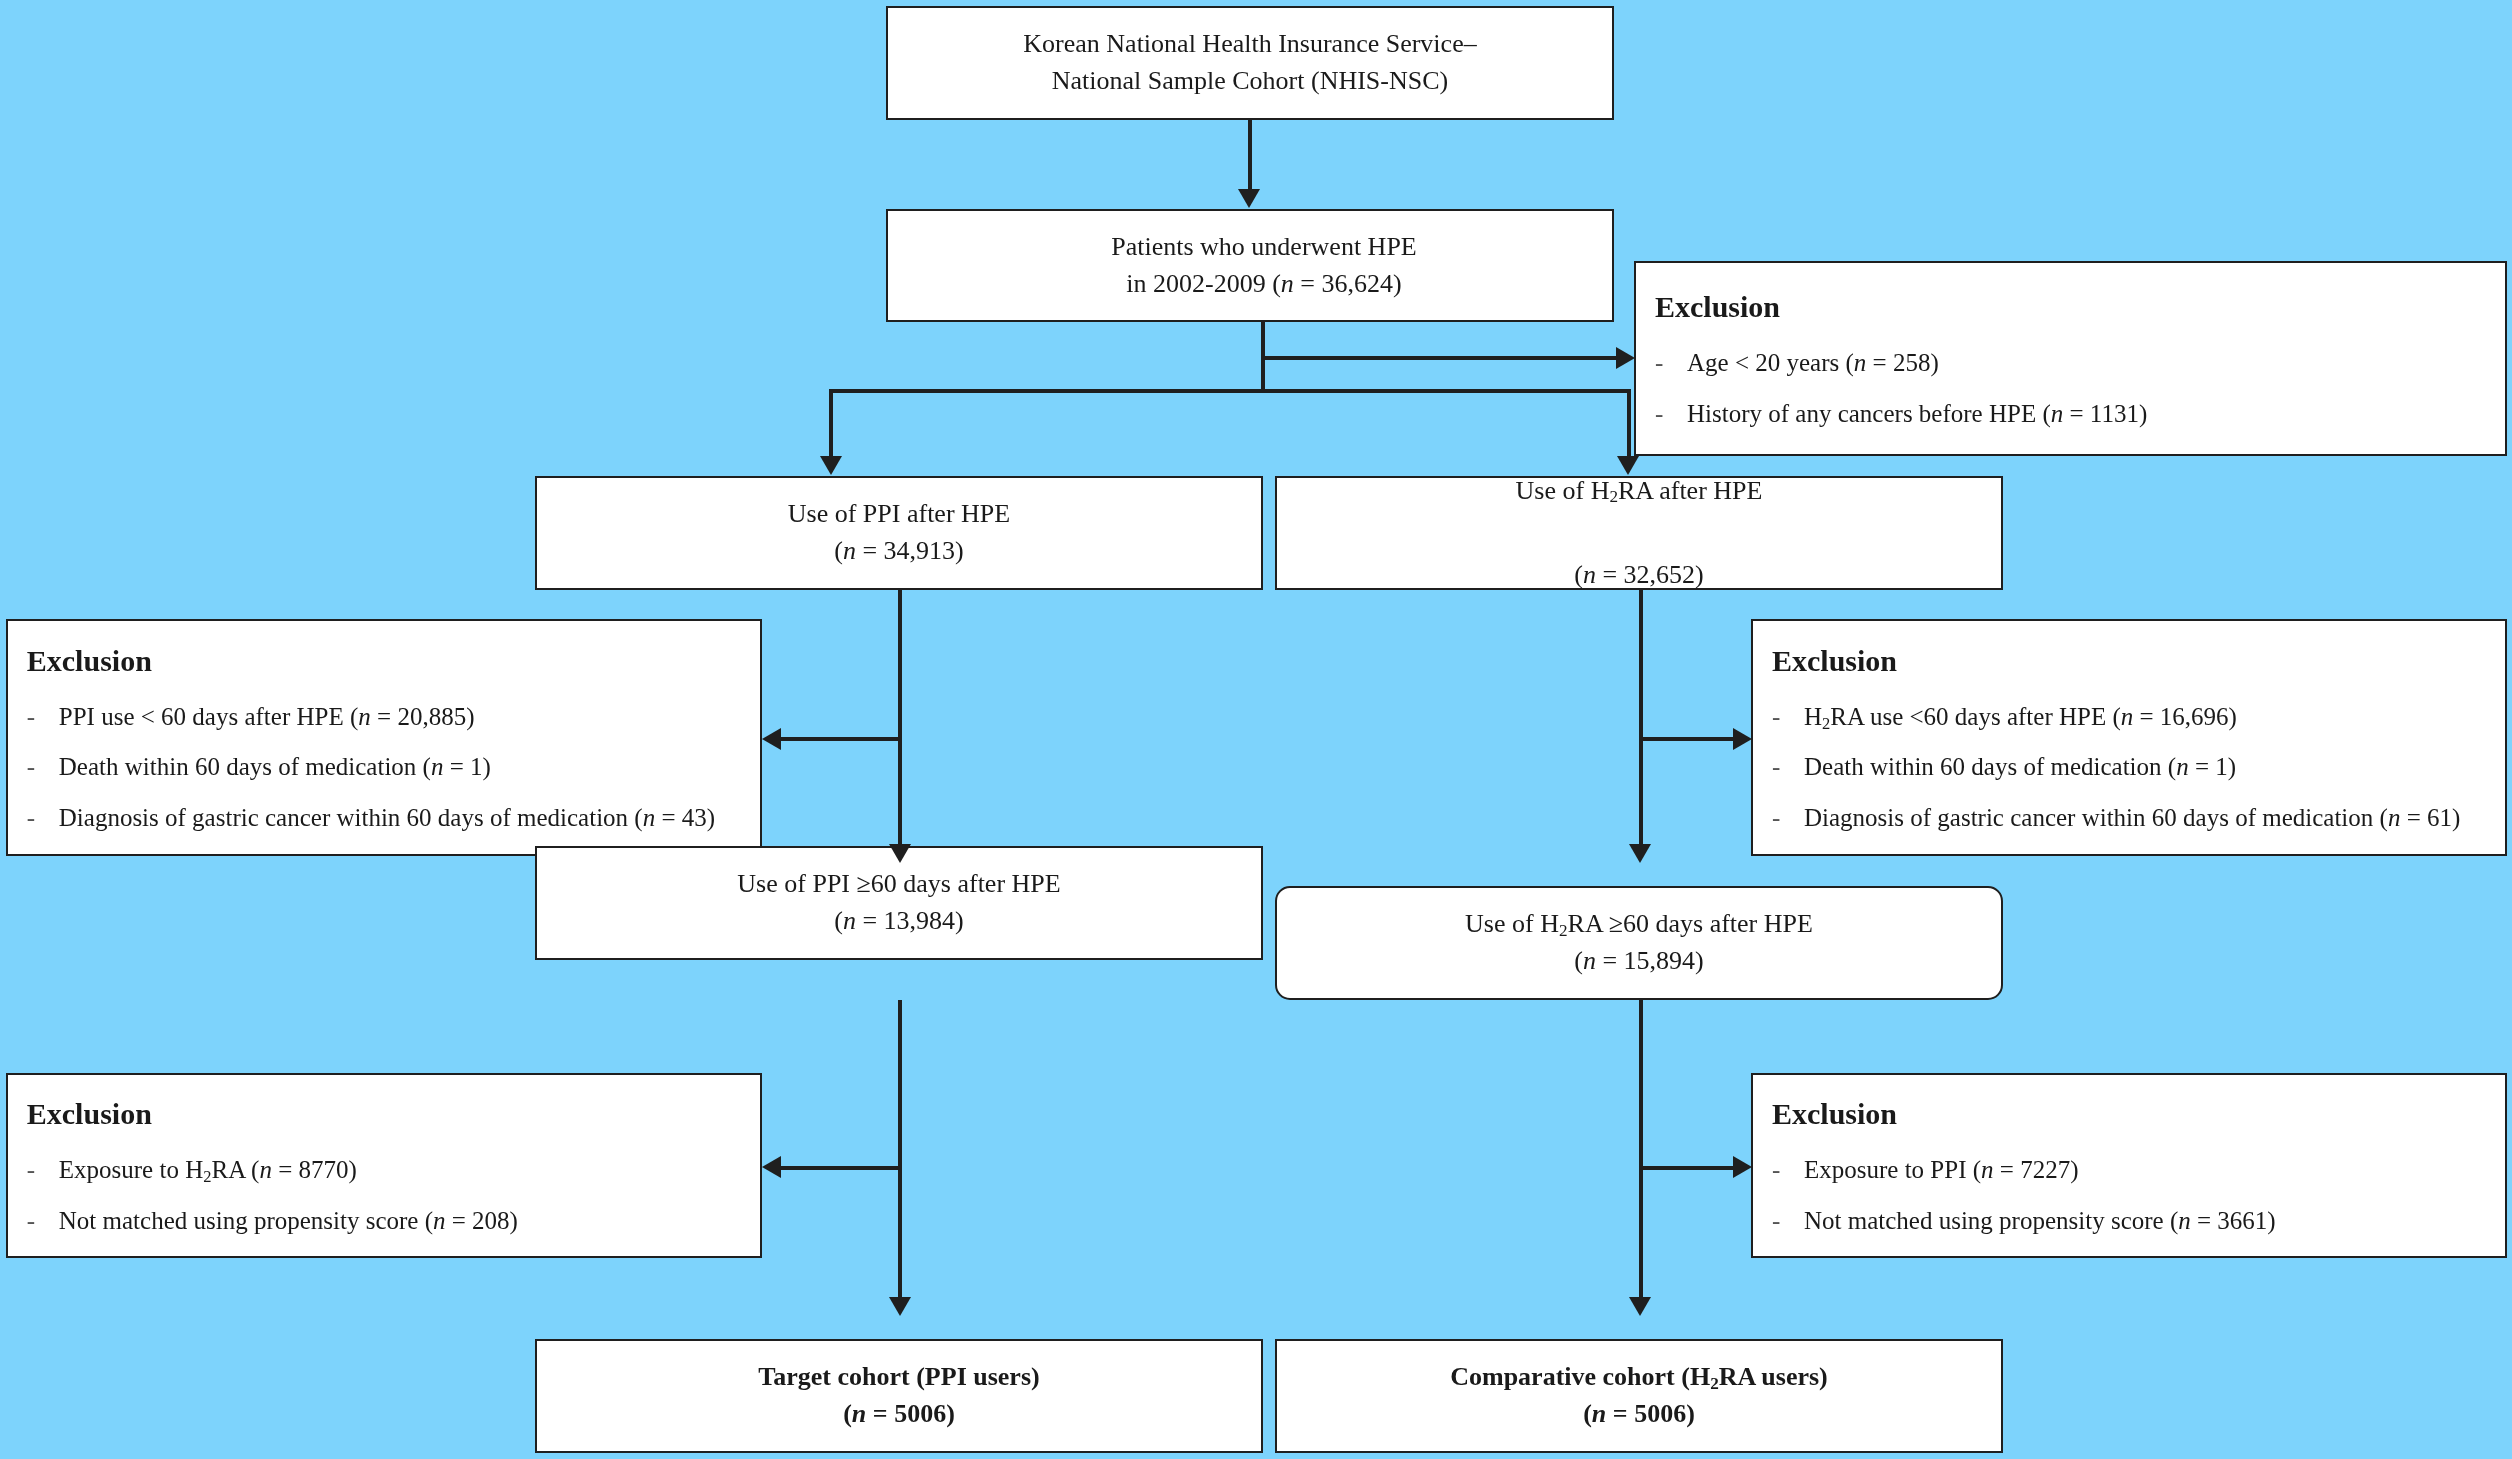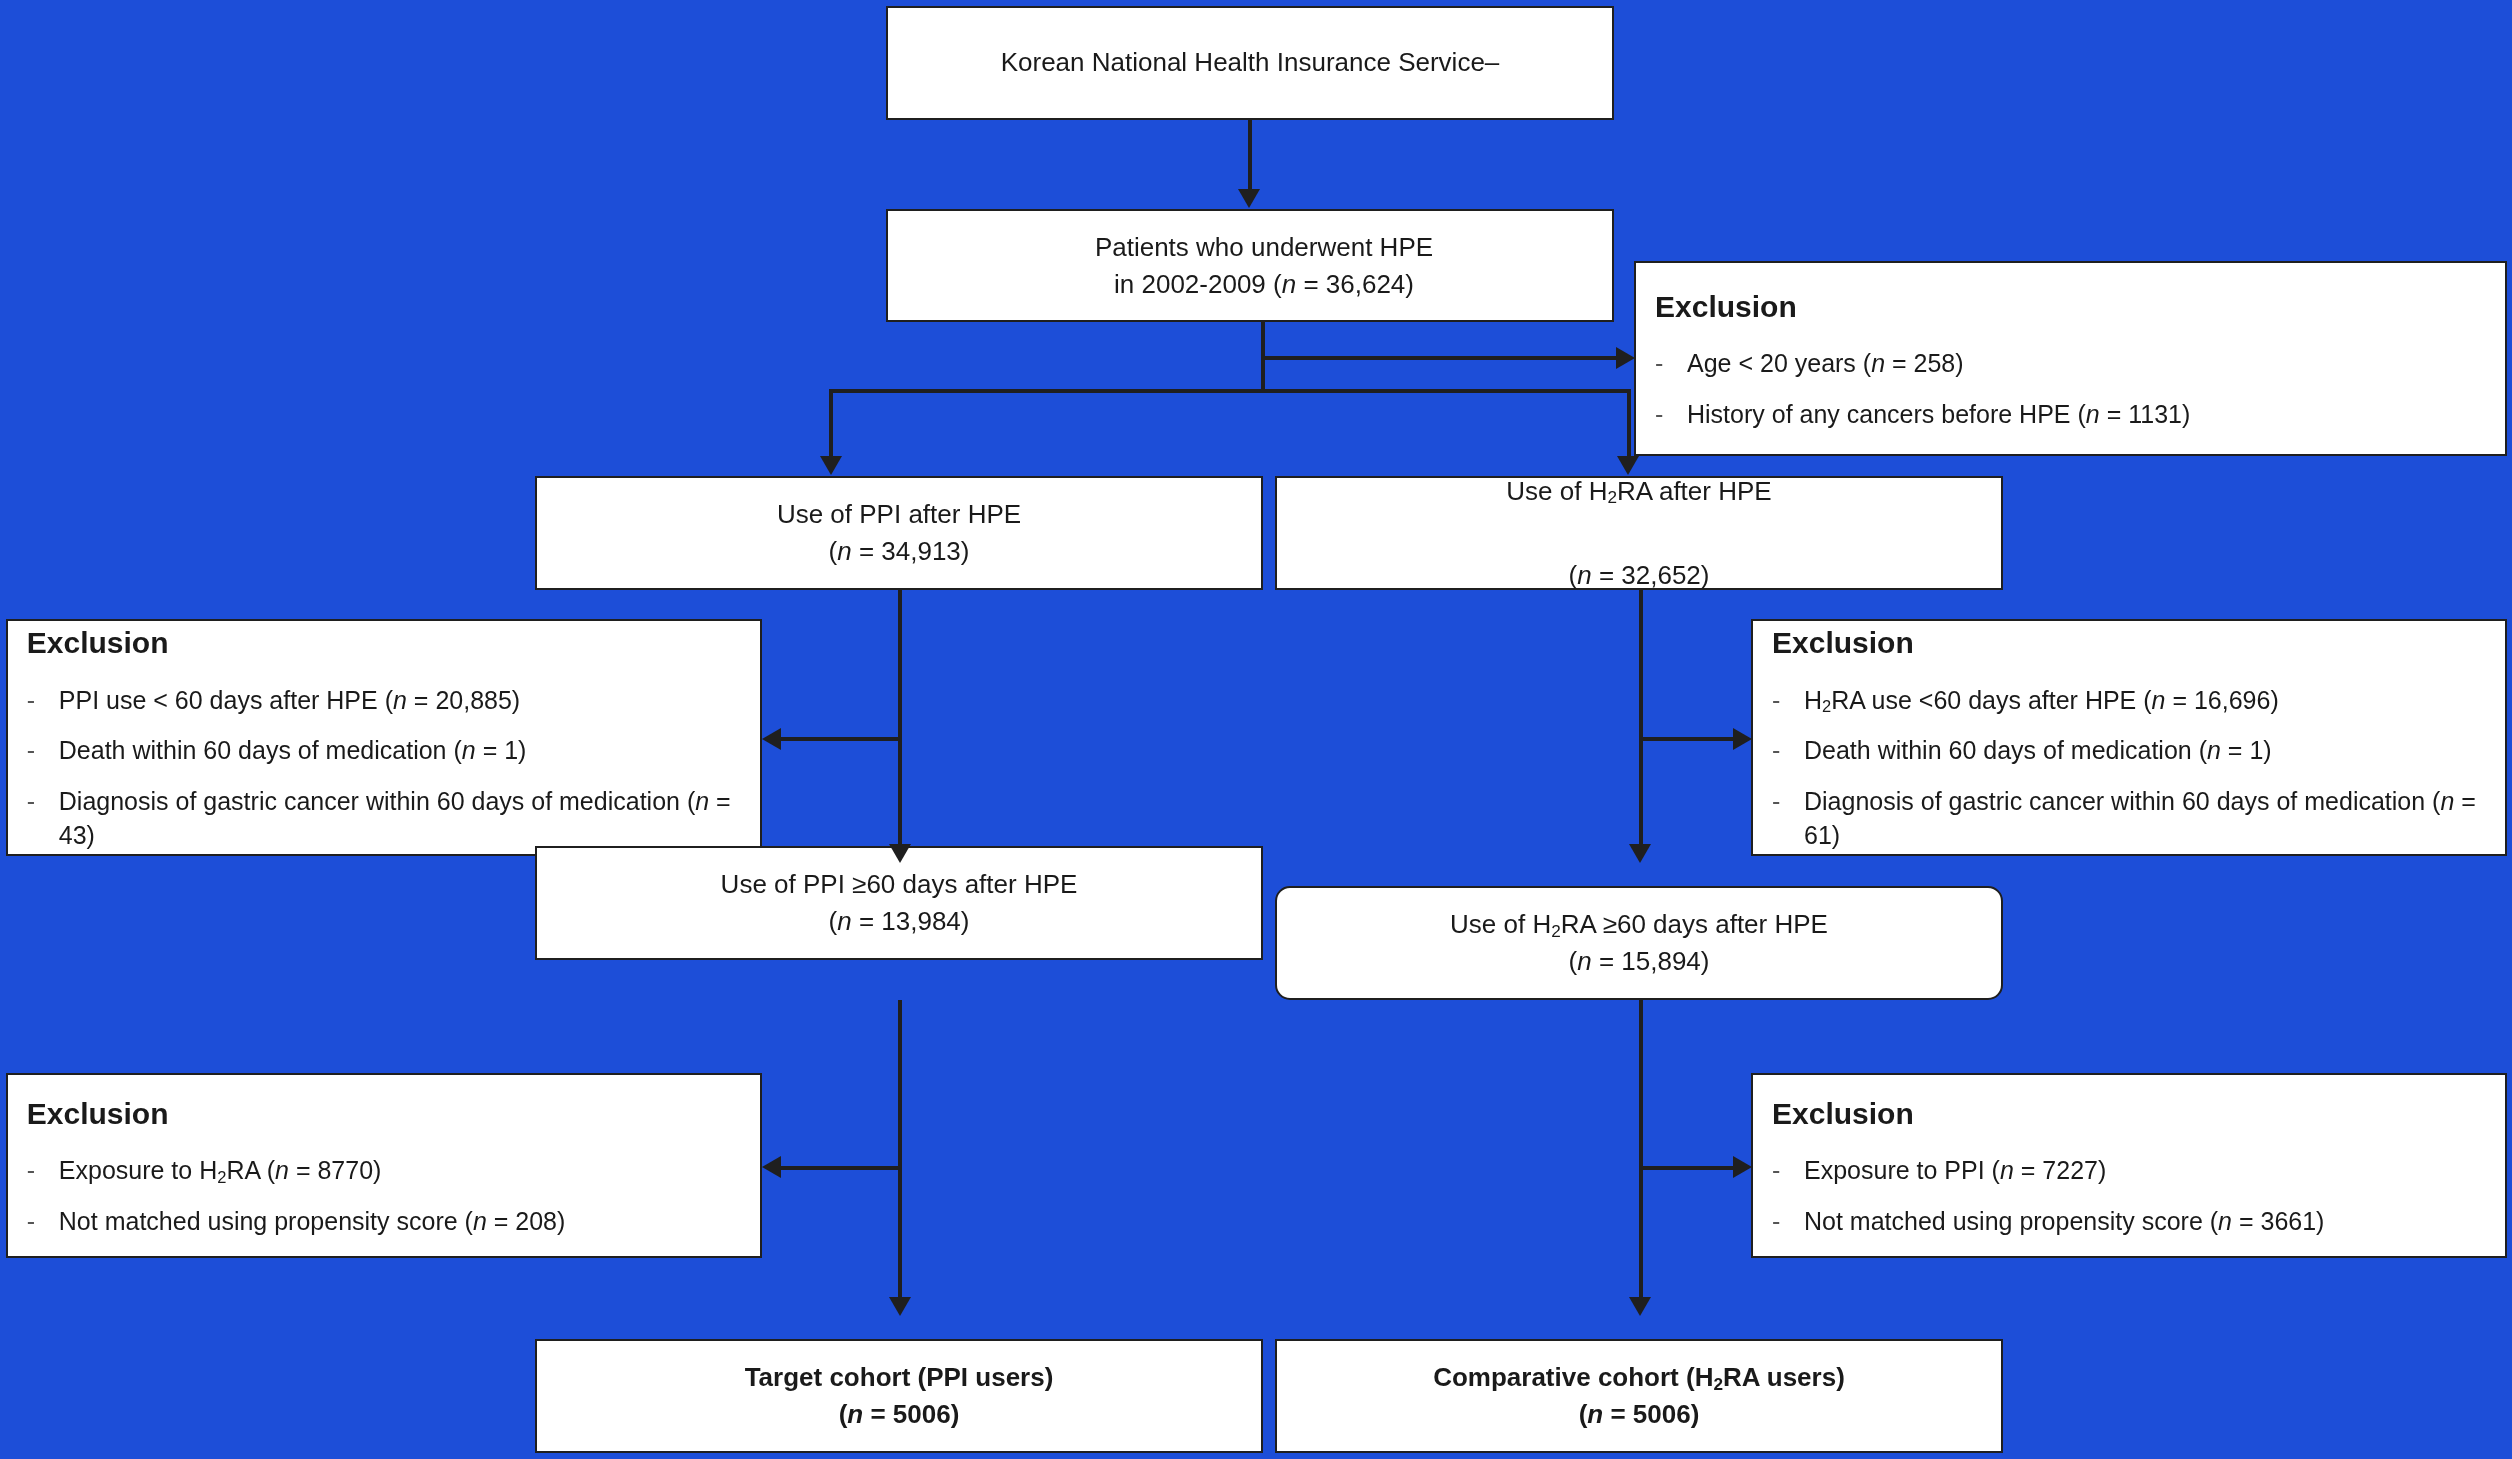--- a/index.html
+++ b/index.html
@@ -4,22 +4,22 @@
 <style>
   html, body {
     margin: 0;
     padding: 0;
     background: #ffffff;
   }
   #canvas {
     position: relative;
     width: 2512px;
     height: 1460px;
-    background: #1d4ed8;
-    font-family: Liberation Sans, sans-serif;
+    background: #7dd3fc;
+    font-family: Liberation Serif, serif;
     color: #1a1a1a;
     overflow: hidden;
   }
   .box {
     position: absolute;
     box-sizing: border-box;
     border: 2.2px solid #1f1f1f;
     background: #ffffff;
     display: flex;
     flex-direction: column;
@@ -100,20 +100,21 @@
     border-left: 19px solid #1f1f1f;
   }
 </style>
 </head>
 <body>
 
 <div id="canvas">
 
   <div class="box" style="left:886px; top:5.8px; width:728px; height:114px;">
     <span class="ln">Korean National Health Insurance Service–</span>
+    <span class="ln">National Sample Cohort (NHIS-NSC)</span>
   </div>
 
   <div class="box" style="left:886px; top:209px; width:728px; height:113px;padding-left:28px;">
     <span class="ln">Patients who underwent HPE</span>
     <span class="ln">in 2002-2009 (<i class="v">n</i> = 36,624)</span>
   </div>
 
   <div class="exbox" style="left:1634px; top:261px; width:873px; height:195px;">
     <div class="extitle">Exclusion</div>
     <ul>

